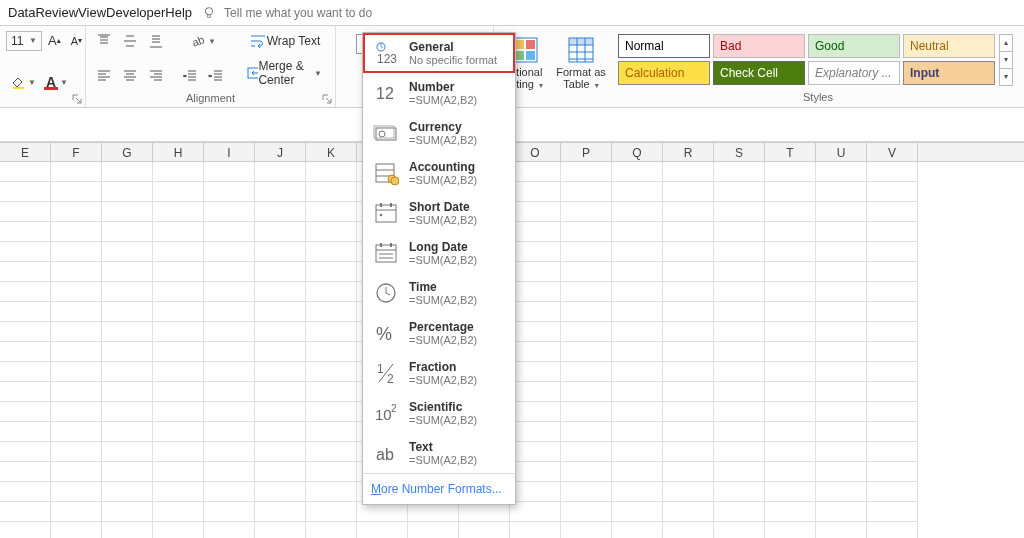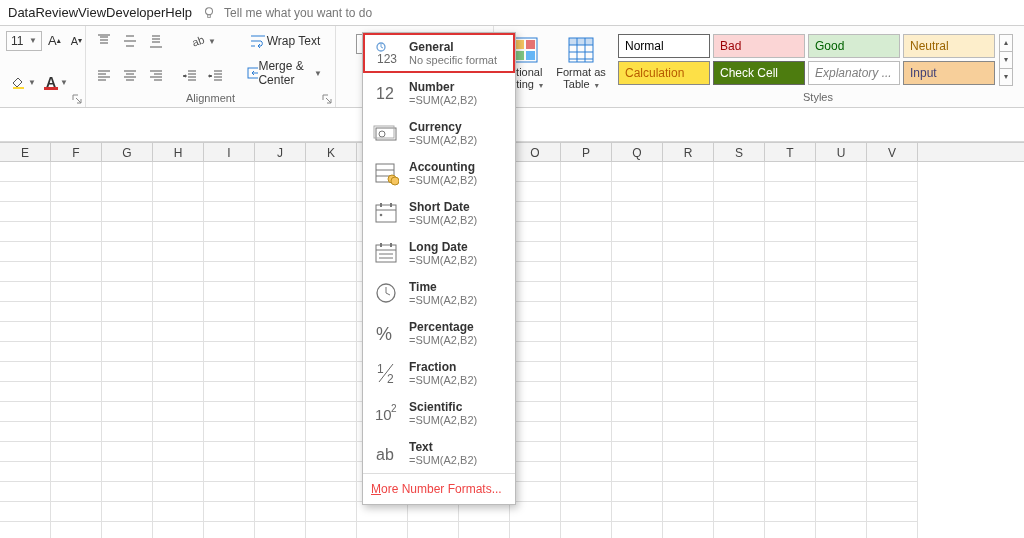--- a/index.html
+++ b/index.html
@@ -55,21 +55,21 @@
 .grid-row { display:flex; height:20px; }
 .grid-cell { width:51px; border-right:1px solid #e0e0e0; border-bottom:1px solid #e0e0e0; }
 
 
 .nf-panel { position:absolute; left:362px; top:32px; width:154px; background:#fff; border:1px solid #bbb; box-shadow:2px 3px 8px rgba(0,0,0,.25); z-index:20; }
 .nf-item { display:flex; align-items:center; gap:10px; padding:7px 10px; cursor:pointer; }
 .nf-item.highlight { border:2px solid #d33; padding:5px 8px; }
 .nf-icon { width:26px; height:26px; display:flex; align-items:center; justify-content:center; color:#555; }
 .nf-text .t1 { font-size:12px; font-weight:600; color:#333; }
 .nf-text .t2 { font-size:11px; color:#777; }
-.nf-footer { border-top:1px solid #ddd; padding:8px; font-size:12px; color:#ef4444; cursor:pointer; text-align:left; }
+.nf-footer { border-top:1px solid #ddd; padding:8px; font-size:12px; color:#3b82f6; cursor:pointer; text-align:left; }
 .nf-footer .ul { text-decoration: underline; }
 
 svg { display:block; }
 </style>
 </head>
 <body>
 
 <div class="menu-bar">
   <span class="menu-item">Data</span>
   <span class="menu-item">Review</span>
@@ -238,21 +238,21 @@
   <div class="ribbon-group" style="flex:1;border-right:none">
     <div class="ribbon-body styles-gallery">
       <div class="style-grid" id="style-grid">
           <div class="style-cell" style="background: rgb(255, 255, 255); color: rgb(0, 0, 0); border-color: rgb(102, 102, 102); border-width: 1px;">Normal</div>
           <div class="style-cell" style="background: rgb(251, 213, 213); color: rgb(156, 0, 6); border-color: rgb(187, 187, 187);">Bad</div>
           <div class="style-cell" style="background: rgb(214, 236, 210); color: rgb(0, 97, 0); border-color: rgb(187, 187, 187);">Good</div>
           <div class="style-cell" style="background: rgb(253, 238, 203); color: rgb(156, 101, 0); border-color: rgb(187, 187, 187);">Neutral</div>
           <div class="style-cell" style="background: #fde047; color: rgb(184, 92, 0); border-color: rgb(136, 136, 136);">Calculation</div>
           <div class="style-cell" style="background: #4d7c0f; color: rgb(255, 255, 255); border-color: rgb(102, 102, 102);">Check Cell</div>
           <div class="style-cell" style="background: rgb(255, 255, 255); color: rgb(127, 127, 127); border-color: rgb(187, 187, 187); font-style: italic;">Explanatory ...</div>
-          <div class="style-cell" style="background: rgb(247, 207, 154); color: rgb(63, 63, 118); border-color: rgb(136, 136, 136);">Input</div>
+          <div class="style-cell" style="background: rgb(247, 207, 154); color: rgb(63, 63, 118); border-color: rgb(136, 136, 136); font-weight: bold;">Input</div>
         </div>
       <div class="style-scroll">
         <div>▴</div>
         <div>▾</div>
         <div>▾</div>
       </div>
     </div>
     <div class="ribbon-group-label">Styles</div>
   </div>
 

